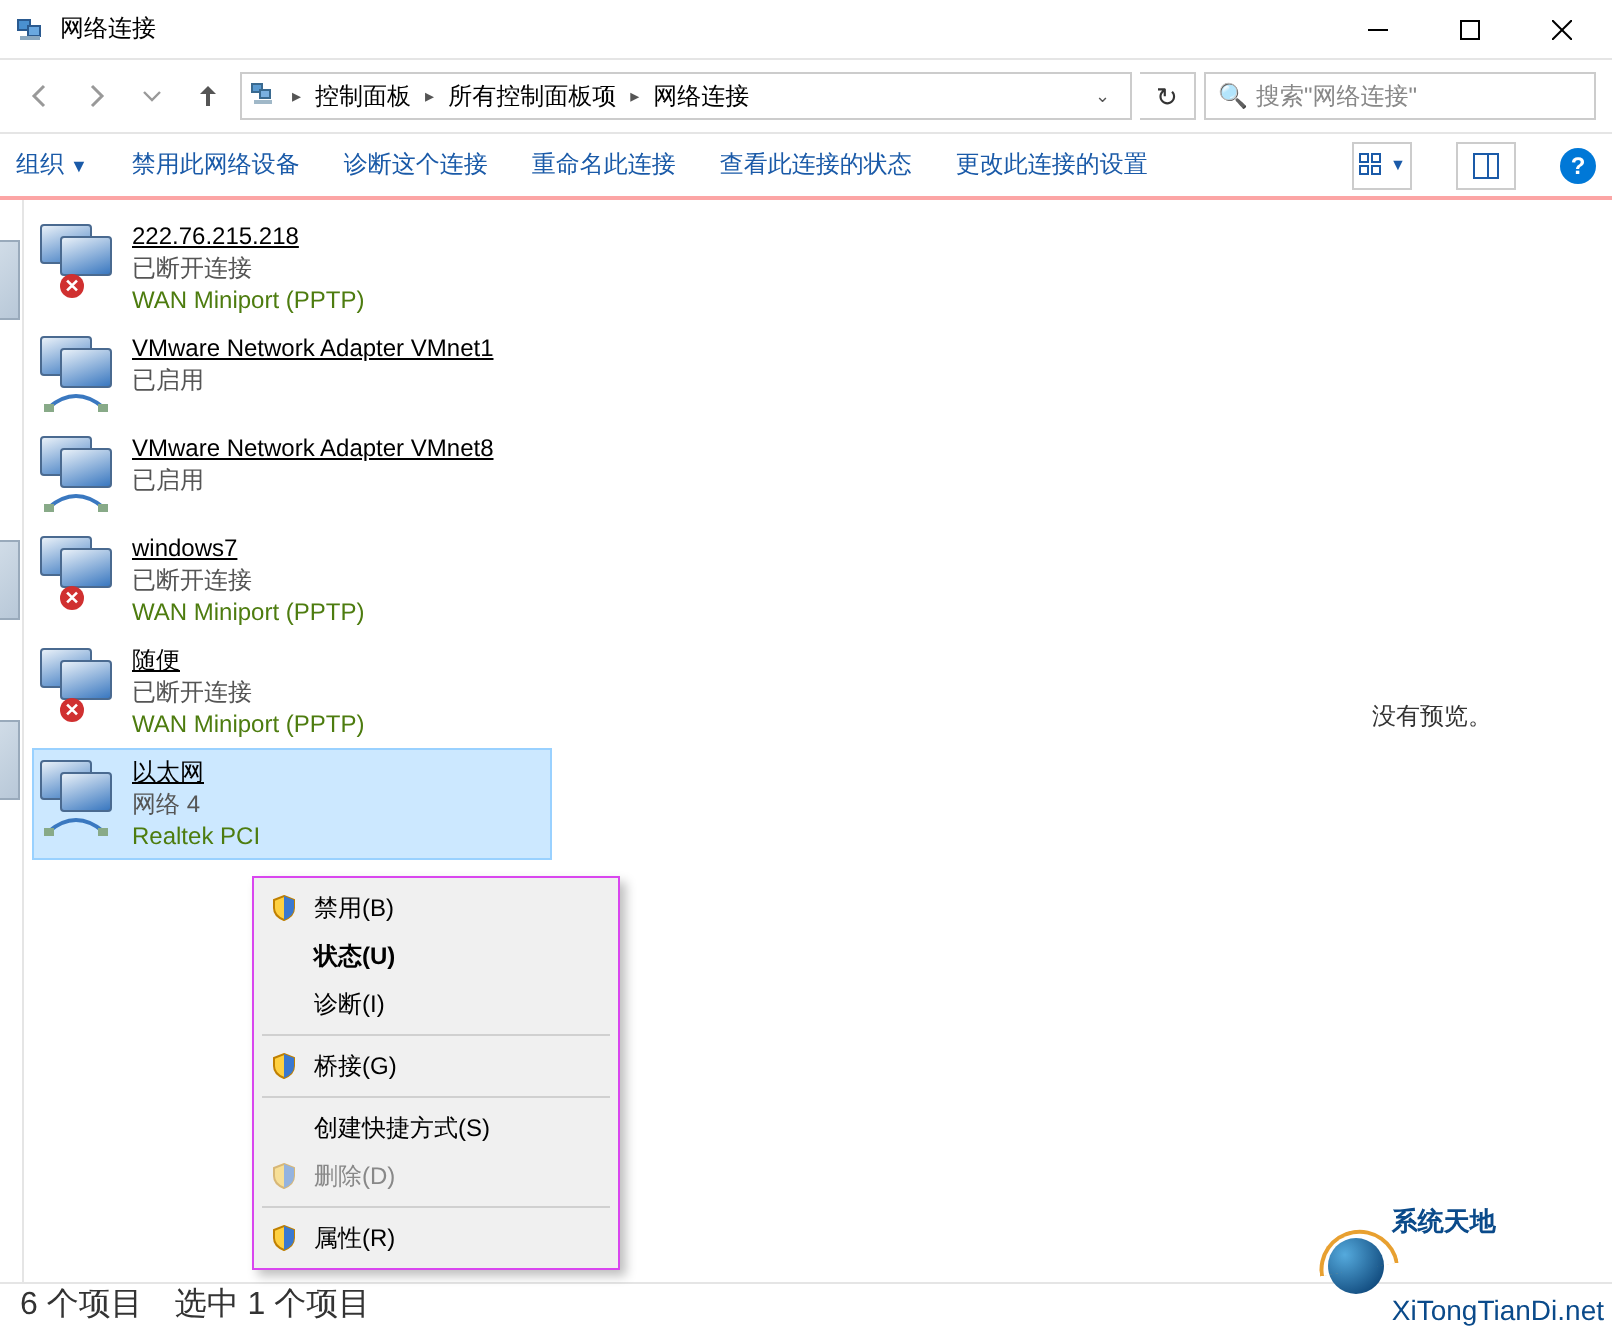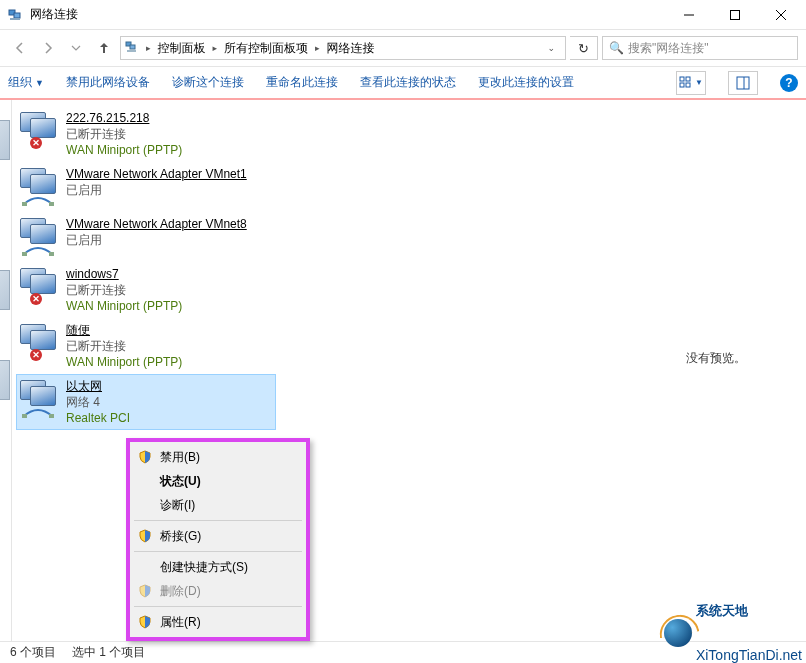--- a/index.html
+++ b/index.html
@@ -46,28 +46,28 @@
   .conn-icon .monitor.m2 { top: 8px; left: 12px; z-index: 2; }
   .conn-icon .redx { position: absolute; bottom: 3px; left: 12px; width: 12px; height: 12px; background: #d03030; border-radius: 50%; z-index: 3; display: flex; align-items: center; justify-content: center; color: #fff; font-size: 9px; font-weight: bold; }
   .conn-icon .cable { position: absolute; bottom: 2px; left: 4px; width: 32px; height: 10px; z-index: 3; }
   .conn-text { font-size: 12px; line-height: 16px; }
   .conn-text .line1 { color: #000; text-decoration: underline; }
   .conn-text .line2 { color: #555; }
   .conn-text .line3 { color: #4d7c0f; }
 
   .preview { position: absolute; right: 60px; top: 250px; font-size: 12px; color: #333; }
 
-  .context-menu { position: absolute; left: 126px; top: 438px; width: 184px; background: #f0f0f0; border: 4px solid #d946ef; box-shadow: 3px 3px 5px rgba(0,0,0,0.25); padding: 3px 2px; font-size: 12px; z-index: 100; }
+  .context-menu { position: absolute; left: 126px; top: 438px; width: 184px; background: #f0f0f0; border: 1px solid #d946ef; box-shadow: 3px 3px 5px rgba(0,0,0,0.25); padding: 3px 2px; font-size: 12px; z-index: 100; }
   .menu-item { display: flex; align-items: center; height: 24px; padding: 0 6px 0 28px; position: relative; color: #000; }
   .menu-item.bold { font-weight: bold; }
   .menu-item.disabled { color: #888; }
   .menu-item .shield { position: absolute; left: 6px; width: 14px; height: 14px; }
   .menu-sep { height: 1px; background: #d0d0d0; margin: 3px 2px; }
 
-  .statusbar { height: 22px; border-top: 1px solid #e5e5e5; display: flex; align-items: center; padding: 0 10px; font-size: 12px; color: #333; gap: 16px; }
+  .statusbar { height: 22px; border-top: 1px solid #e5e5e5; display: flex; align-items: center; padding: 0 10px; font-size: 16px; color: #333; gap: 16px; }
 
   .watermark { position: absolute; right: 4px; bottom: 2px; display: flex; align-items: center; gap: 4px; font-size: 11px; z-index: 50; }
   .watermark .globe { width: 28px; height: 28px; border-radius: 50%; background: radial-gradient(circle at 30% 30%, #5ad, #036); position: relative; }
   .watermark .arc { position: absolute; width: 40px; height: 20px; border: 2px solid #e8a030; border-bottom: none; border-radius: 20px 20px 0 0; top: -4px; left: -6px; transform: rotate(-10deg); }
   .watermark .txt { line-height: 12px; }
   .watermark .txt .t1 { color: #0a4a8a; font-weight: bold; font-size: 13px; }
   .watermark .txt .t2 { color: #0a4a8a; font-size: 14px; margin-top: 32px; }
 
   svg.shield { width: 14px; height: 14px; }
 </style>

